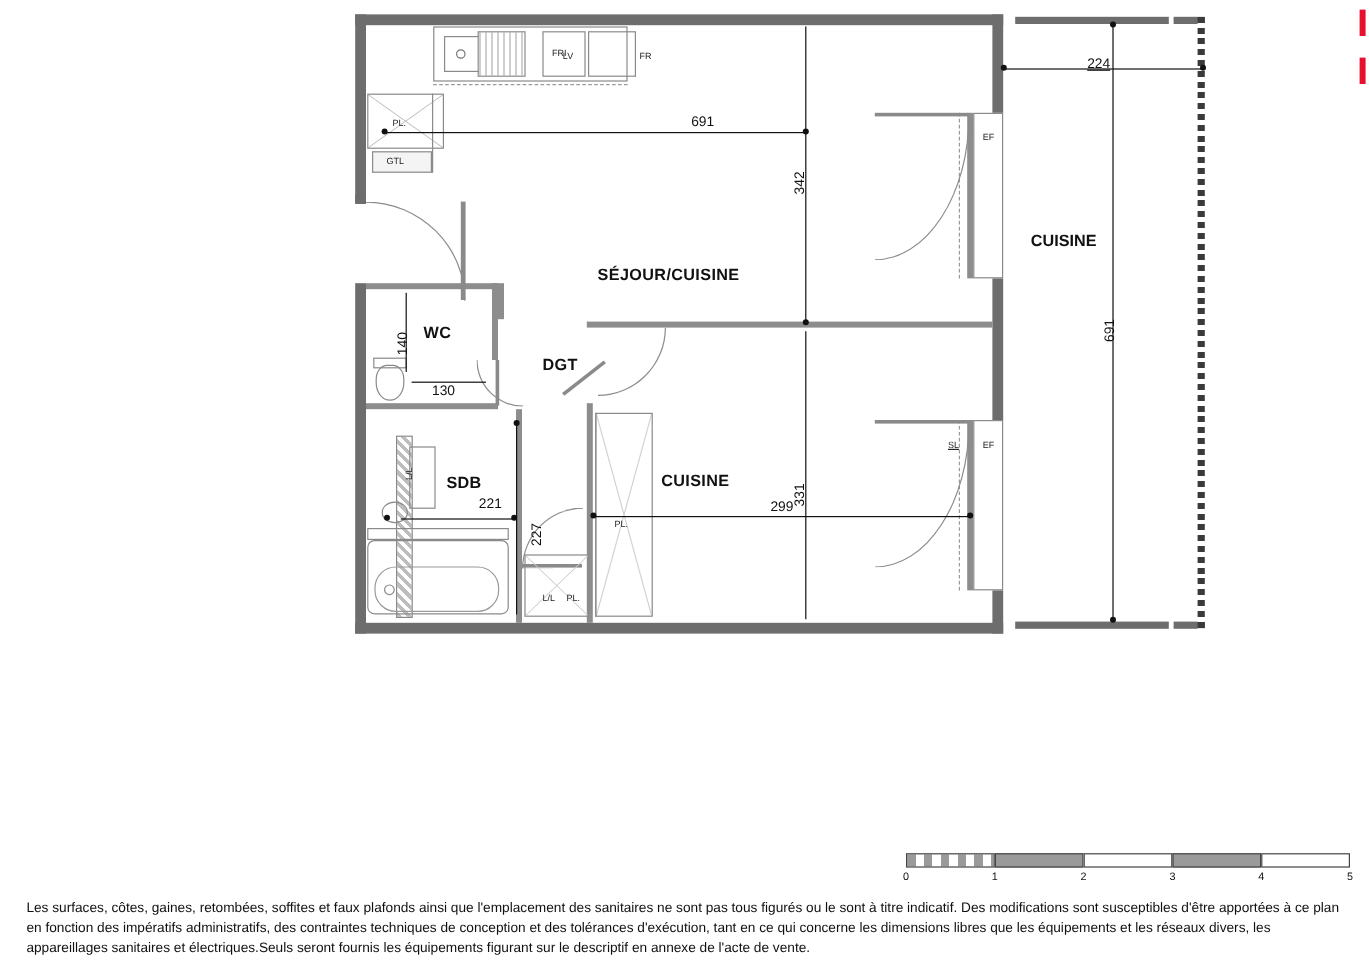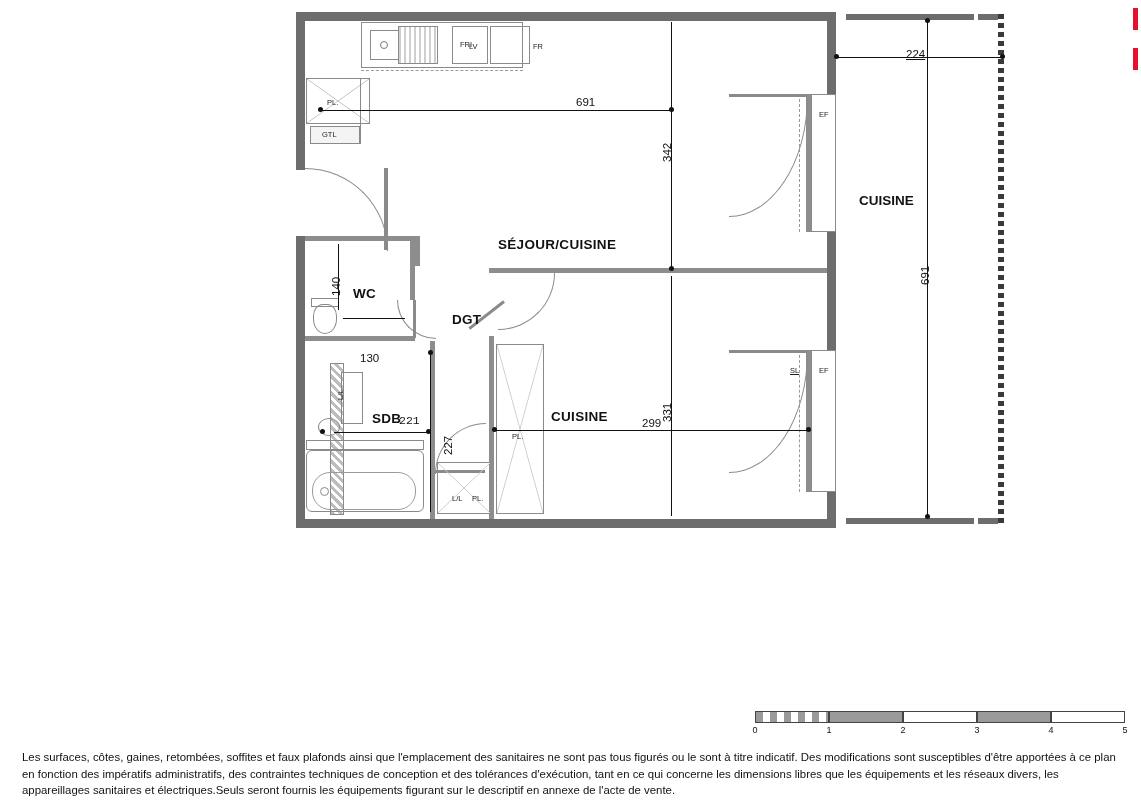--- a/index.html
+++ b/index.html
@@ -8,21 +8,21 @@
     font-family:"Liberation Sans", sans-serif;
     position:relative;overflow:hidden;
   }
   #plan{position:absolute;left:0;top:0;width:1141px;height:800px;}
 
   
   .abs{position:absolute;}
   .wall{position:absolute;background:#6d6d6d;}
   .thinwall{position:absolute;background:#8d8d8d;}
   .hatchwall{position:absolute;background:#9a9a9a;}
-  .room-label{position:absolute;font-weight:bold;font-size:13.5px;color:#111;letter-spacing:.3px;white-space:nowrap;margin-top:16px;}
+  .room-label{position:absolute;font-weight:bold;font-size:13.5px;color:#111;letter-spacing:.3px;white-space:nowrap;}
   .dim{position:absolute;font-size:11.5px;color:#111;white-space:nowrap;}
   .dim.v{transform:rotate(-90deg);transform-origin:left top;}
   .dimline{position:absolute;background:#111;}
   .tick{position:absolute;background:#111;}
   .thin{position:absolute;border:1px solid #8a8a8a;box-sizing:border-box;background:transparent;}
   .thinfill{position:absolute;border:1px solid #8a8a8a;box-sizing:border-box;background:#f4f4f4;}
   .lbl-mini{position:absolute;font-size:7.5px;color:#222;white-space:nowrap;}
   .lbl-mini.v{transform:rotate(-90deg);transform-origin:left top;}
   .doorarc{position:absolute;border:1px solid #7a7a7a;border-radius:100%;background:transparent;}
   .leaf{position:absolute;background:#8a8a8a;}
@@ -160,31 +160,31 @@
   <span class="dim v" style="left:661px;top:422px;">331</span>
 
   <div class="dimline" style="left:494px;top:430px;width:316px;height:1px;"></div>
   <div class="tick" style="left:492px;top:427px;width:5px;height:5px;border-radius:50%;"></div>
   <div class="tick" style="left:806px;top:427px;width:5px;height:5px;border-radius:50%;"></div>
   <span class="dim" style="left:642px;top:417px;">299</span>
 
   <div class="dimline" style="left:334px;top:432px;width:94px;height:1px;"></div>
   <div class="tick" style="left:320px;top:429px;width:5px;height:5px;border-radius:50%;"></div>
   <div class="tick" style="left:426px;top:429px;width:5px;height:5px;border-radius:50%;"></div>
-  <span class="dim" style="left:399px;top:414px;font-family:Liberation Mono, monospace;">221</span>
+  <span class="dim" style="left:399px;top:414px;">221</span>
 
   <div class="dimline" style="left:430px;top:352px;width:1px;height:160px;"></div>
   <div class="tick" style="left:428px;top:350px;width:5px;height:5px;border-radius:50%;"></div>
   <span class="dim v" style="left:442px;top:455px;">227</span>
 
   <div class="dimline" style="left:338px;top:244px;width:1px;height:66px;"></div>
   <span class="dim v" style="left:330px;top:296px;">140</span>
 
   <div class="dimline" style="left:343px;top:318px;width:62px;height:1px;"></div>
-  <span class="dim" style="left:360px;top:320px;margin-top:32px;">130</span>
+  <span class="dim" style="left:360px;top:320px;">130</span>
 
   <div class="wall" style="left:846px;top:14px;width:128px;height:6px;"></div>
   <div class="wall" style="left:978px;top:14px;width:26px;height:6px;"></div>
   <div class="wall" style="left:846px;top:518px;width:128px;height:6px;"></div>
   <div class="wall" style="left:978px;top:518px;width:26px;height:6px;"></div>
   <div class="abs" style="left:998px;top:14px;width:6px;height:510px;background:repeating-linear-gradient(to bottom,#3a3a3a 0 5px,#ffffff 5px 9px);"></div>
 
   <div class="dimline" style="left:836px;top:57px;width:168px;height:1px;"></div>
   <div class="tick" style="left:834px;top:54px;width:5px;height:5px;border-radius:50%;"></div>
   <div class="tick" style="left:1000px;top:54px;width:5px;height:5px;border-radius:50%;"></div>

